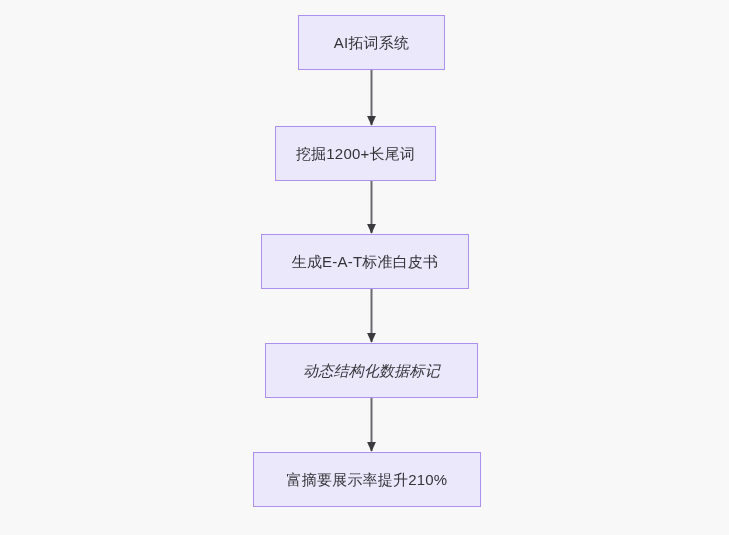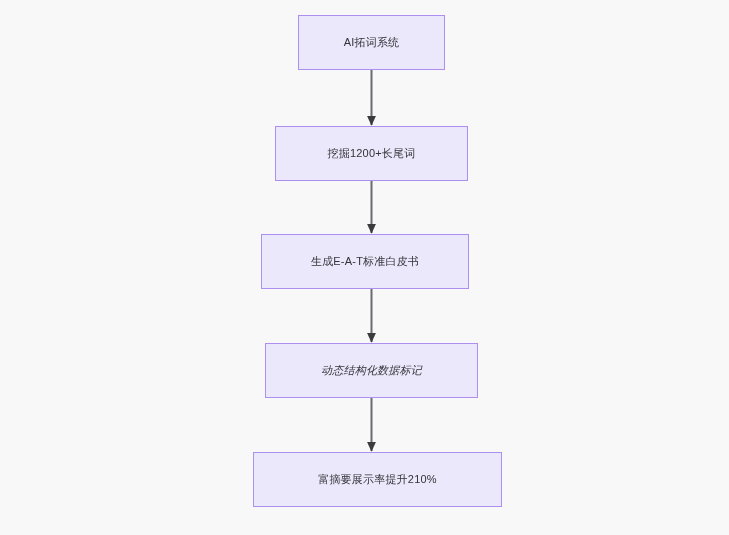--- a/index.html
+++ b/index.html
@@ -38,32 +38,32 @@
     background: #ebe8fb;
     border: 1.6px solid #ad8ff0;
     display: flex;
     align-items: center;
     justify-content: center;
     height: 55px;
   }
 
   .node-label {
     color: #333338;
-    font-size: 11px;
+    font-size: 15px;
     line-height: 1;
     letter-spacing: 0.2px;
     white-space: nowrap;
   }
 
   
   .node-1 { left: 298px; top: 15px;  width: 147px; }
-  .node-2 { left: 275px; top: 126px; width: 193px; }
+  .node-2 { left: 275px; top: 126px; width: 161px; }
   .node-3 { left: 261px; top: 234px; width: 208px; }
   .node-4 { left: 265px; top: 343px; width: 213px; font-style: italic; }
-  .node-5 { left: 253px; top: 452px; width: 249px; }
+  .node-5 { left: 253px; top: 452px; width: 228px; }
 </style>
 </head>
 <body>
 
 <div id="flowchart-canvas">
 
   <svg class="connectors-layer" width="729" height="535" viewBox="0 0 729 535">
     <defs>
       <marker id="arrowhead" markerWidth="10" markerHeight="9" refX="9.2" refY="4.5" orient="auto" markerUnits="userSpaceOnUse">
         <path d="M 0 0 L 10 4.5 L 0 9 z" fill="#3b3b3f"></path>

